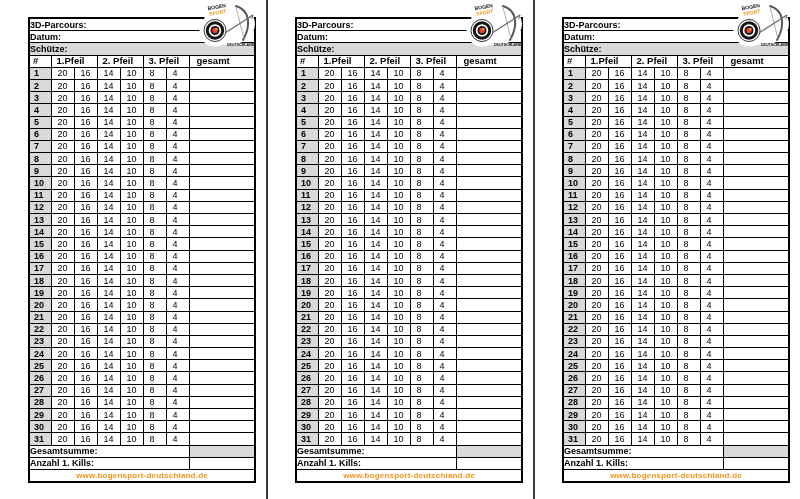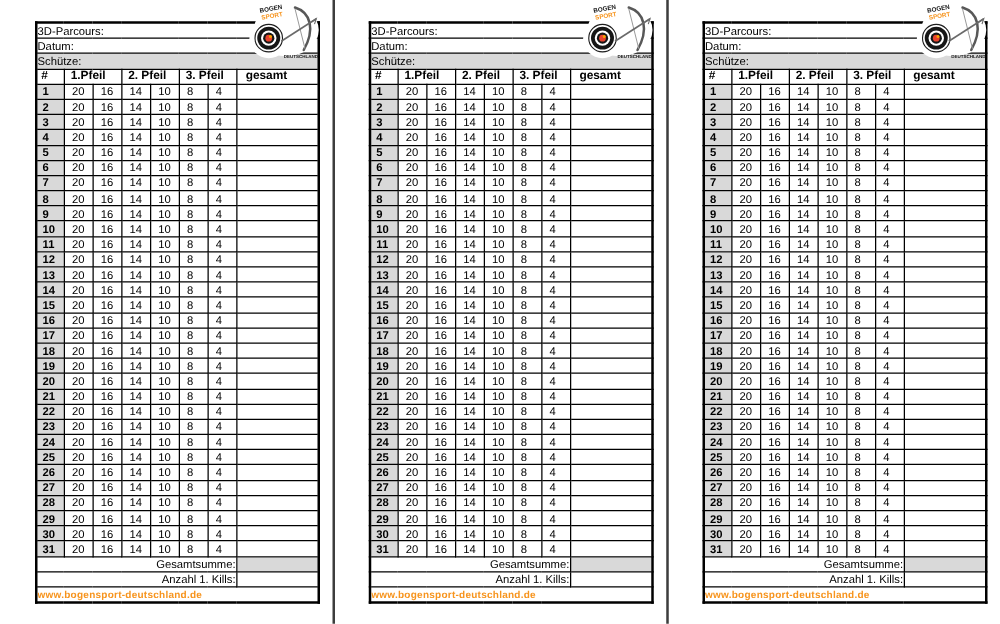--- a/index.html
+++ b/index.html
@@ -16,30 +16,30 @@
   .card.c1{left:28px;}
   .card.c2{left:295px;}
   .card.c3{left:562px;}
 
   table.score-table{border-collapse:collapse;table-layout:fixed;width:226px;
                     border:2px solid #000;position:relative;z-index:1;}
   .score-table td,.score-table th{border:1px solid #000;height:11.2px;padding:0;
        font-size:9px;line-height:10px;vertical-align:middle;
        overflow:hidden;white-space:nowrap;}
 
-  .lbl{font-weight:normal;text-align:left;padding-left:7px;font-size:9.5px;}
+  .lbl{font-weight:bold;text-align:left;padding-left:7px;font-size:9.5px;}
   .shade{background:var(--shade,#d9d9d9);}
   .score-table th{font-weight:bold;text-align:left;padding-left:5px;font-size:9.5px;}
   .score-table th.num{padding-left:3px;}
   .score-table th.total{padding-left:7px;margin-left:16px;}
   td.num{font-weight:bold;text-align:left;padding-left:4px;}
   td.score{text-align:left;padding-left:6px;}
   td.blank{background:#fff;}
-  .sum-lbl{font-weight:normal;text-align:right;padding-right:4px;font-size:9.5px;}
-  .footer-cell{}
+  .sum-lbl{font-weight:bold;text-align:left;padding-right:4px;font-size:9.5px;}
+  .footer-cell{text-align:center;}
   .link{color:var(--accent,#f7941d);font-weight:bold;font-size:8px;letter-spacing:.2px;}
 
   .logo{position:absolute;top:-15px;right:-2px;width:58px;height:48px;z-index:5;}
   .logo text{font-family:"Liberation Sans",sans-serif;}
 </style>
 </head>
 <body>
 
 <div class="sheet">
   <div class="card c1">

